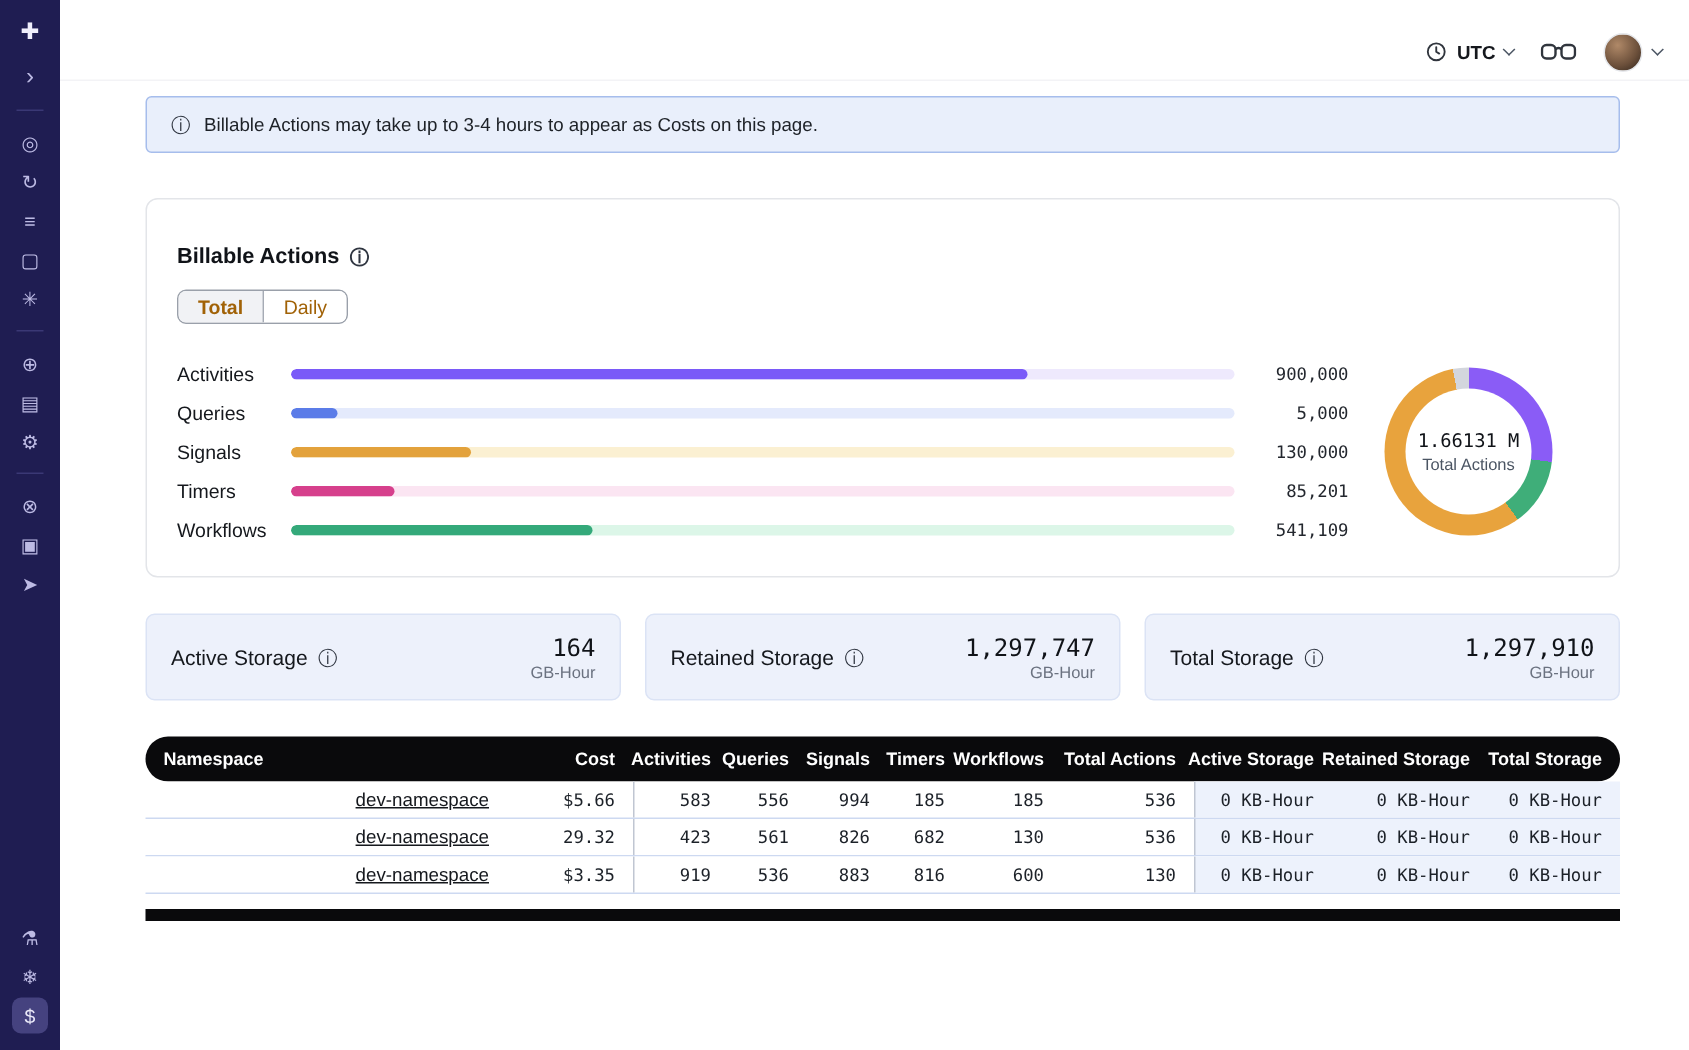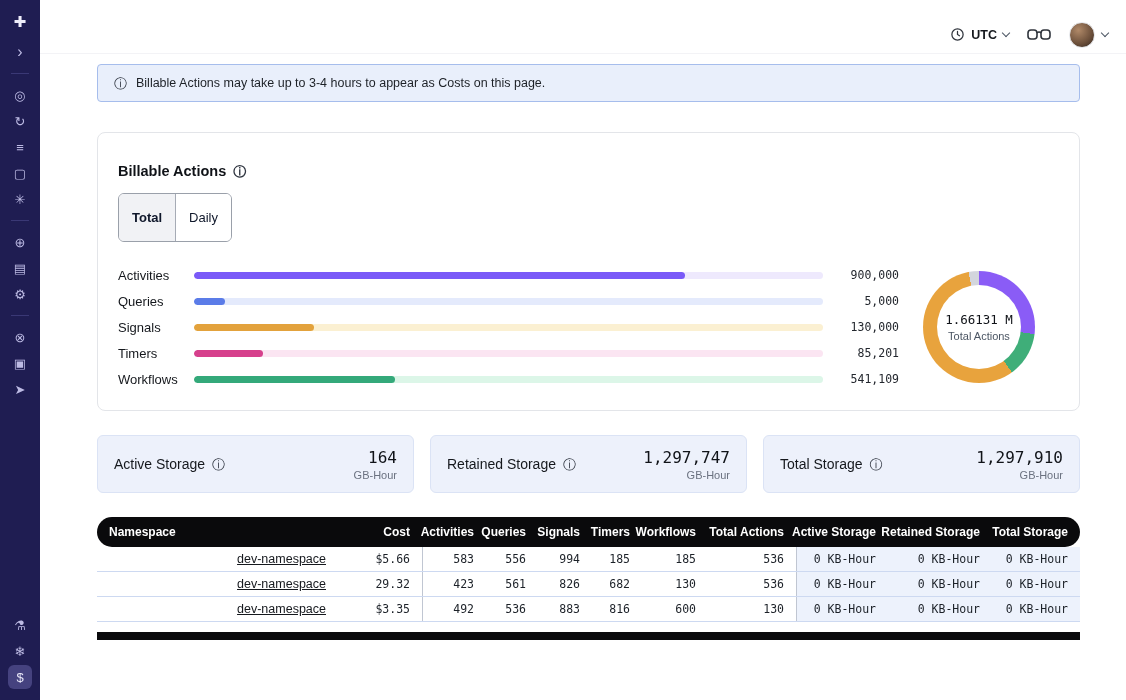--- a/index.html
+++ b/index.html
@@ -39,21 +39,21 @@
   .period-btn{ display:flex; align-items:center; gap:9px; height:36px; padding:0 14px;
     background:#fff; border:1px solid #c9cdd4; border-radius:6px; font-size:13.5px; font-weight:500;
     color:#15181d; cursor:pointer; box-shadow:0 1px 2px rgba(0,0,0,.05); font-family:inherit; }
   .banner{ margin-top:26px; display:flex; align-items:center; gap:9px; padding:11px 16px;
     background:#e9effb; border:1px solid #a6bdec; border-radius:4px; font-size:12.5px; color:#1d2127; }
   .info-i{ font-size:13px; line-height:1; color:#2f3540; cursor:pointer; }
   
   .billable-card{ margin-top:30px; background:#fff; border:1px solid #e3e5e9; border-radius:8px; padding:18px 20px; }
   .card-title{ display:flex; align-items:center; gap:7px; font-size:14.5px; font-weight:700; color:#101318;margin-top:12px; }
   .tabs{ margin-top:14px; display:inline-flex; border:1px solid #9aa0aa; border-radius:6px; overflow:hidden; }
-  .tab{ padding:16px 13px; font-size:13px; background:#fff; border:none; cursor:pointer; color:#0f172a; font-family:inherit; }
+  .tab{ padding:3px 13px; font-size:13px; background:#fff; border:none; cursor:pointer; color:#a16207; font-family:inherit; }
   .tab + .tab{ border-left:1px solid #a6abb5; }
   .tab.active{ background:#f1f2f5; font-weight:600; }
   .chart-area{ margin-top:20px; display:flex; align-items:center; }
   .bars{ flex:1; }
   .bar-row{ display:grid; grid-template-columns:64px 1fr 64px; gap:12px; align-items:center; height:26px; }
   .bar-label{ font-size:13px; color:#15181d; white-space:nowrap; }
   .bar-track{ height:7px; border-radius:4px; overflow:hidden; }
   .bar-fill{ height:100%; border-radius:4px; }
   .bar-value{ font-family:"DejaVu Sans Mono", monospace; font-size:11.5px; color:#23272e; text-align:right; }
   .donut-wrap{ width:160px; display:flex; align-items:center; justify-content:center; }
@@ -315,21 +315,21 @@
           <div class="td c7">536</div>
           <div class="td c8">0 KB-Hour</div>
           <div class="td c9">0 KB-Hour</div>
           <div class="td c10">0 KB-Hour</div>
         </div>
         <div class="tr">
           <div class="td c0">
             <div class="ns-link">dev-namespace</div>
           </div>
           <div class="td c1">$3.35</div>
-          <div class="td c2">492</div>
+          <div class="td c2">919</div>
           <div class="td c3">536</div>
           <div class="td c4">883</div>
           <div class="td c5">816</div>
           <div class="td c6">600</div>
           <div class="td c7">130</div>
           <div class="td c8">0 KB-Hour</div>
           <div class="td c9">0 KB-Hour</div>
           <div class="td c10">0 KB-Hour</div>
         </div>
       </div>

